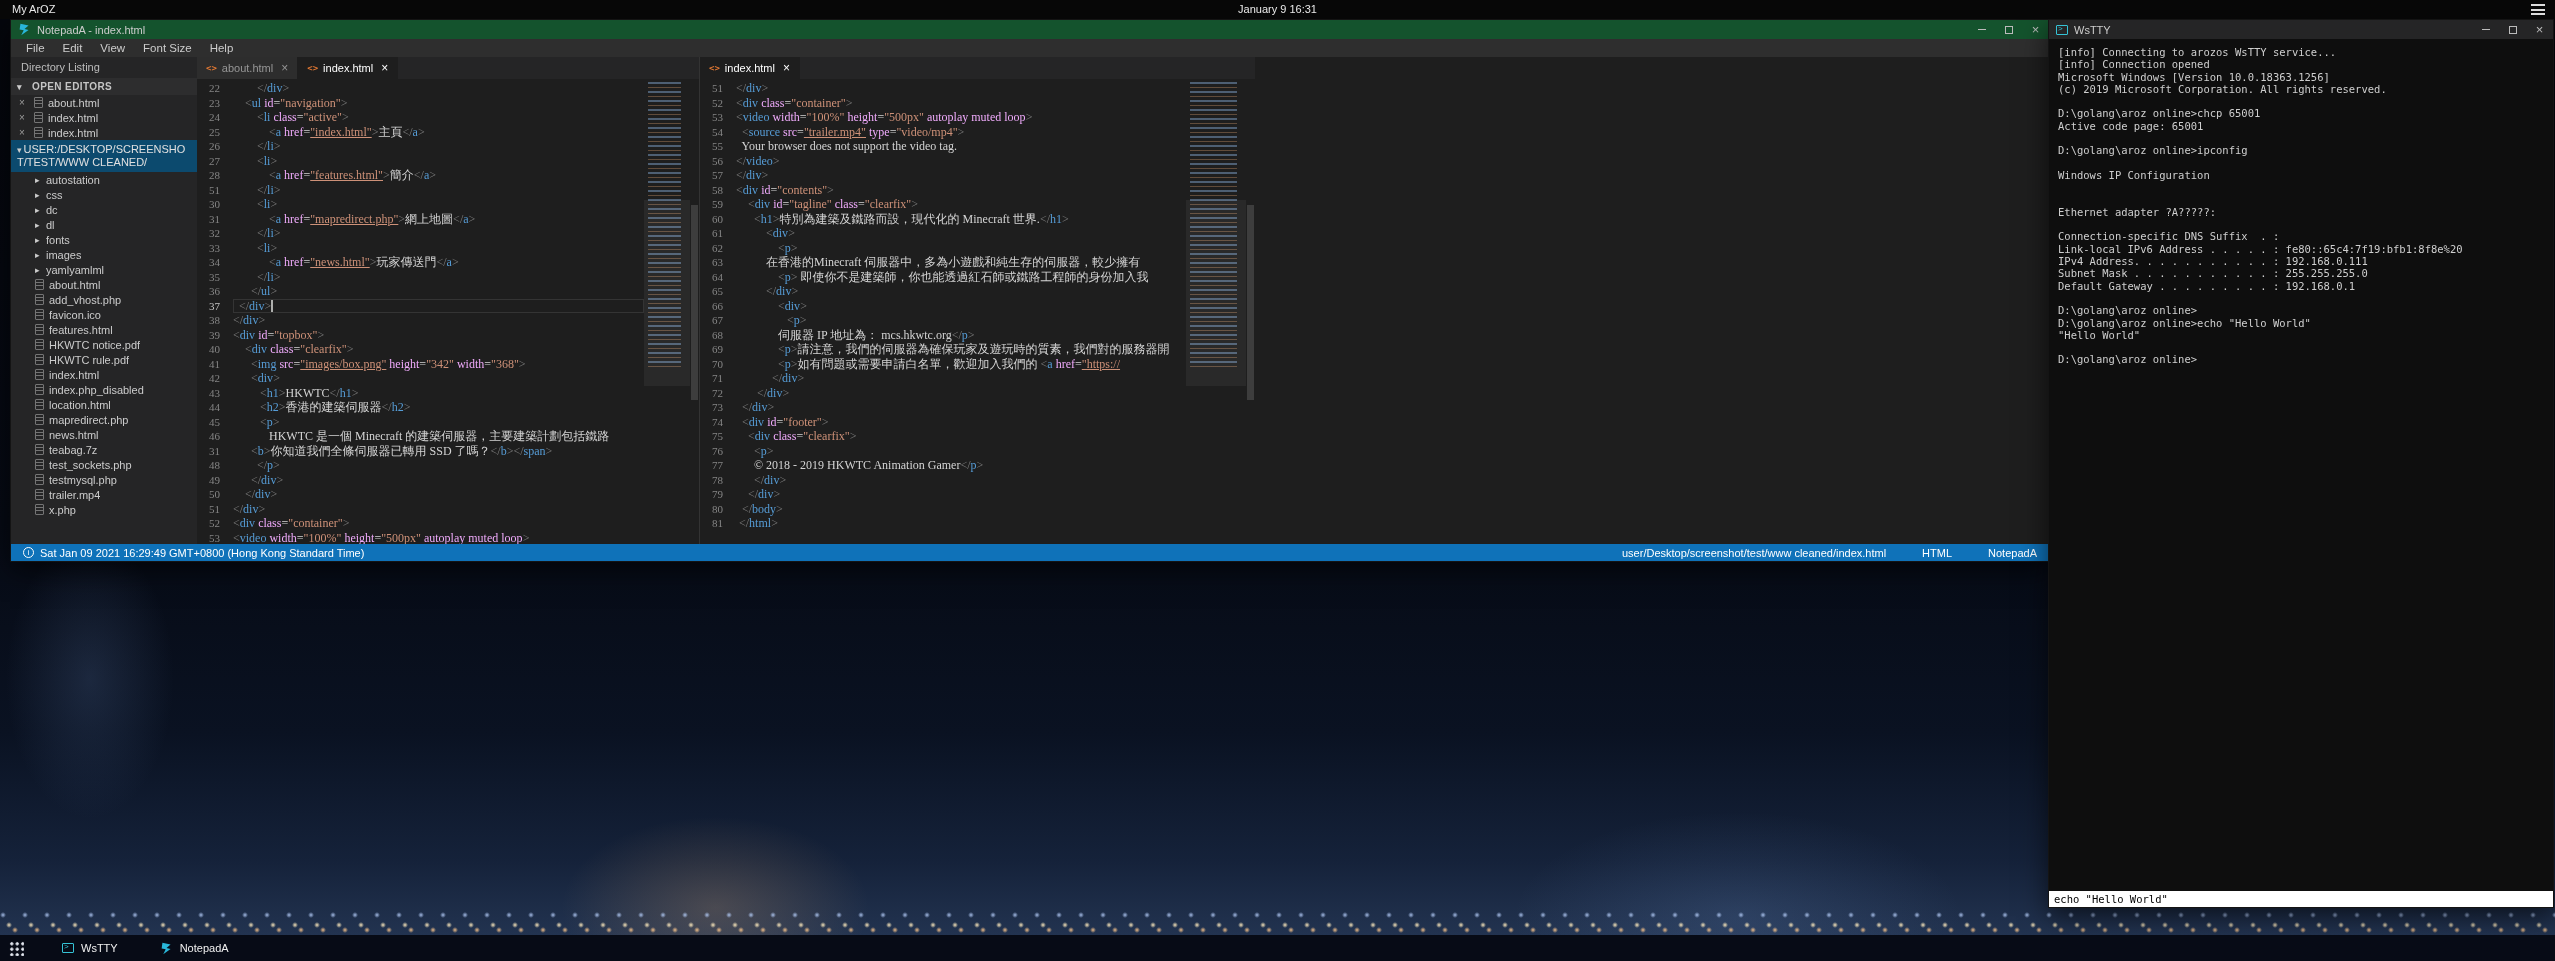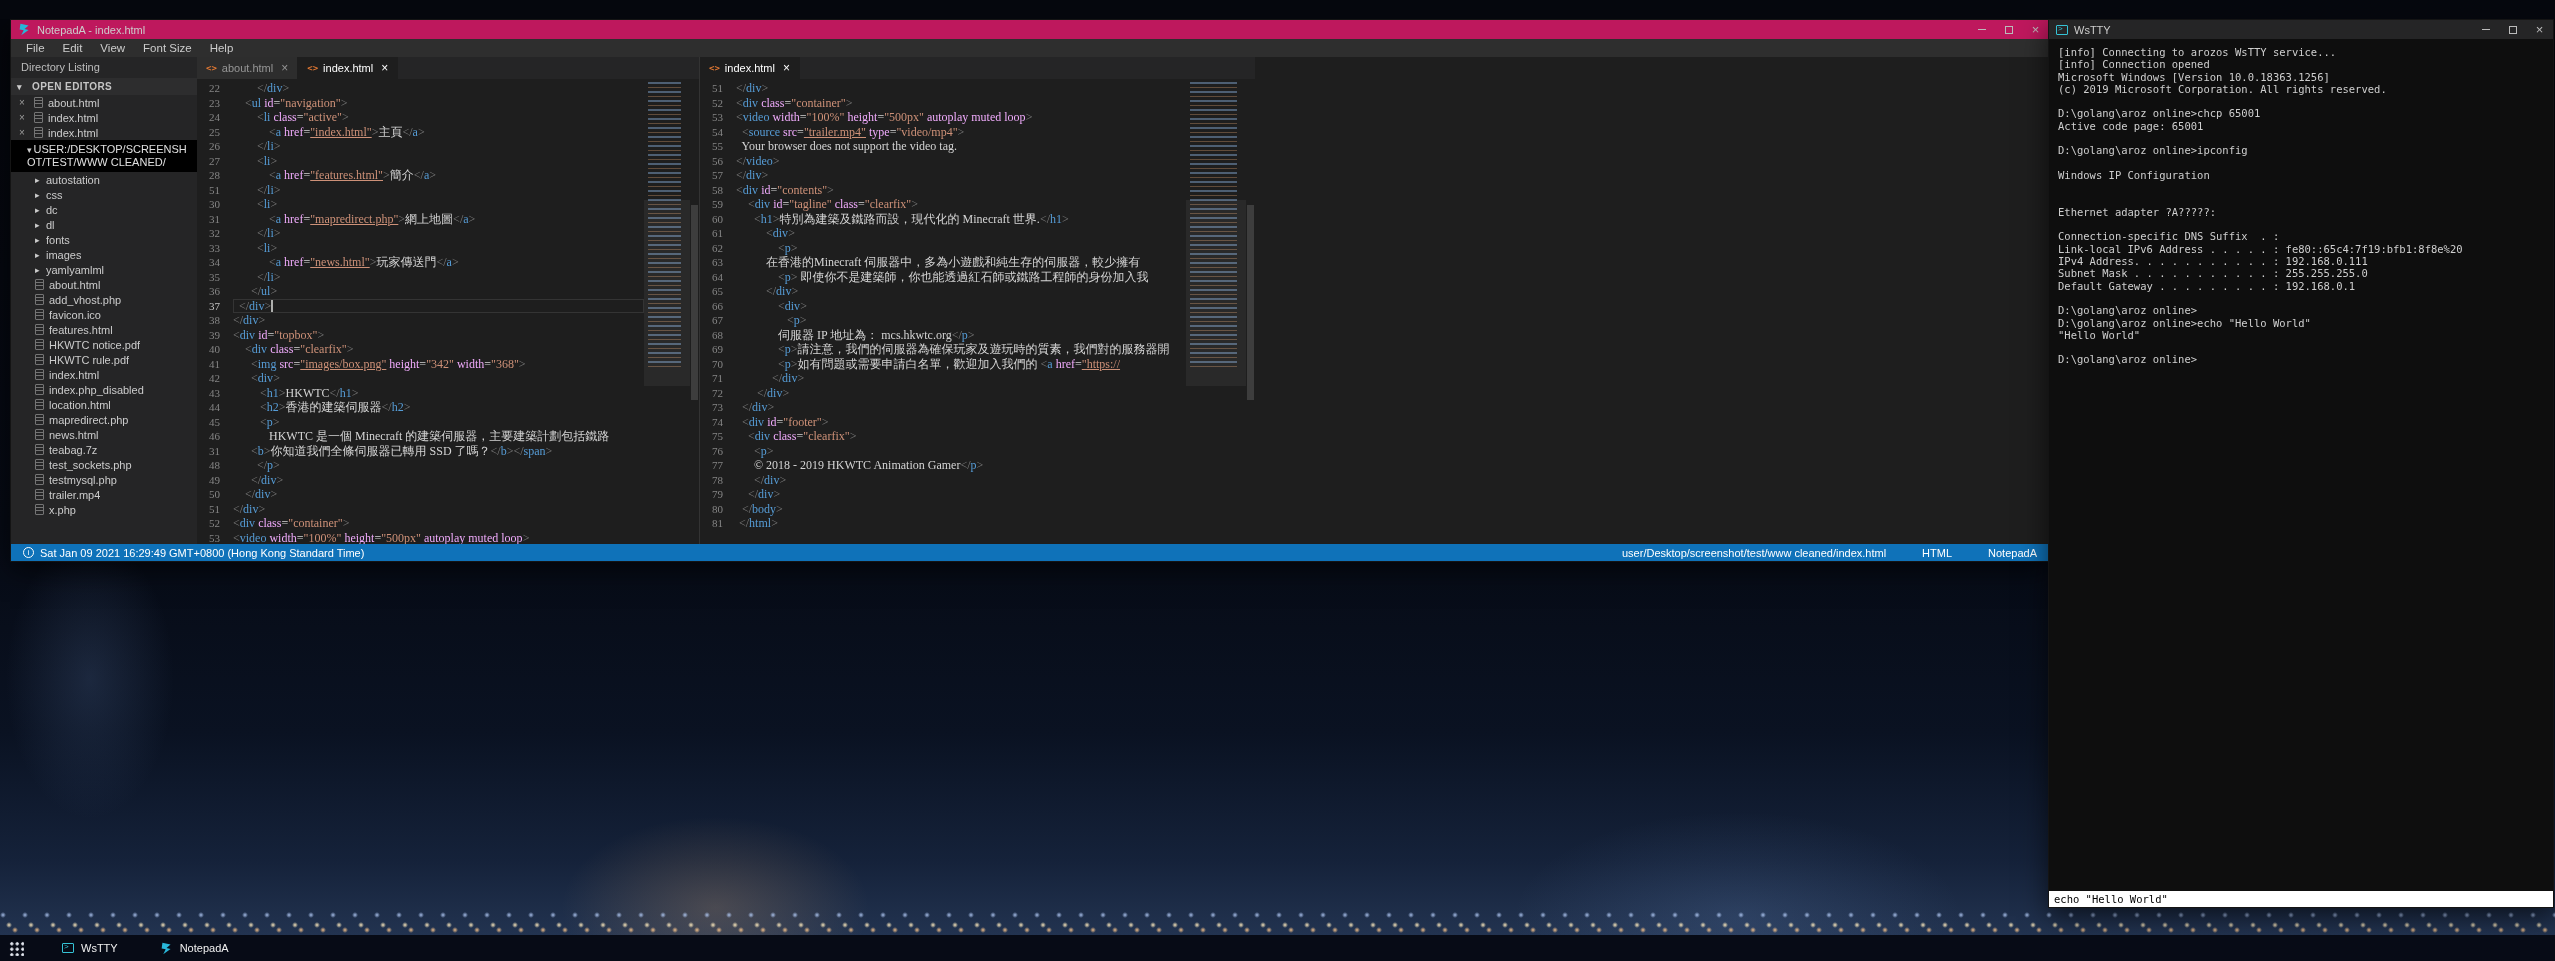--- a/index.html
+++ b/index.html
@@ -27,41 +27,41 @@
   .desktop .wall::after{content:"";position:absolute;left:0;right:0;bottom:0;height:42px;
     background-image:
       radial-gradient(circle 1.6px at 9px 32px, rgba(255,235,190,.95), transparent 3px),
       radial-gradient(circle 1.3px at 3px 22px, rgba(185,210,255,.85), transparent 3px),
       radial-gradient(circle 1.2px at 15px 37px, rgba(255,200,140,.9), transparent 3px);
     background-size:22px 42px;background-repeat:repeat-x}
 
   
   .win{position:absolute;background:#1e1e1e;border:1px solid #141414;
     box-shadow:0 8px 26px rgba(0,0,0,.6);display:flex;flex-direction:column}
-  .titlebar{height:19px;flex:none;background:#be185d;display:flex;align-items:center;
+  .titlebar{height:19px;flex:none;background:#14532d;display:flex;align-items:center;
     padding-left:7px;color:#cccccc;font-size:11px;gap:6px}
   .winbtns{margin-left:auto;display:flex;height:100%}
   .winbtn{width:27px;display:flex;align-items:center;justify-content:center;color:#bbb;cursor:pointer}
   .glyph-min{width:8px;height:1px;background:#bbb}
   .glyph-max{width:8px;height:8px;border:1px solid #bbb}
   .glyph-close{font-size:13px;line-height:13px}
 
   
   .notepad{left:10px;top:0;width:2040px;height:543px}
   .menubar{height:18px;flex:none;background:#2e2e2e;display:flex;align-items:center;
     color:#cccccc;font-size:11.5px;padding-left:6px}
   .menu-item{padding:0 9px;cursor:pointer}
   .np-body{flex:1;display:flex;min-height:0}
 
   
   .sidebar{width:186px;flex:none;background:#252526;color:#cccccc;font-size:11px;overflow:hidden}
   .sb-title{padding:4px 10px 5px;color:#bdbdbd}
   .sb-section{height:17px;display:flex;align-items:center;background:#2d2d2e;
     font-size:10px;font-weight:bold;color:#c5c5c5;padding-left:6px;gap:4px;letter-spacing:.4px}
-  .sb-workspace{background:#000000;padding:3px 8px 4px 16px;line-height:12px;color:#e0e0e0;
+  .sb-workspace{background:#0c4a6e;padding:3px 8px 4px 6px;line-height:12px;color:#e0e0e0;
     word-break:break-all;cursor:pointer}
   .sb-workspace .chev{margin-right:2px}
   .sb-row{height:15px;display:flex;align-items:center;padding-left:24px;cursor:pointer;white-space:nowrap}
   .oe-row{padding-left:8px}
   .oe-close{width:15px;color:#9a9a9a;font-size:10px;flex:none}
   .chev{width:11px;color:#cccccc;font-size:9px;flex:none}
   .file-ico{width:9px;height:11px;border:1px solid #8f8f8f;border-radius:1px;margin-right:5px;flex:none;
     background:linear-gradient(to bottom,transparent 2px,#8f8f8f 2px,#8f8f8f 3px,transparent 3px,transparent 5px,#8f8f8f 5px,#8f8f8f 6px,transparent 6px);opacity:.75}
   .sb-label{overflow:hidden;text-overflow:clip}
 
@@ -126,20 +126,29 @@
     background-image:radial-gradient(circle,#e3e8f0 1.4px,transparent 1.6px);
     background-size:5.5px 5.5px}
   .task-item{display:flex;align-items:center;gap:7px;cursor:pointer;padding:2px 4px}
   .np-logo{width:13px;height:13px;flex:none}
 </style>
 </head>
 <body>
 
 <div class="screen">
 
+  <div class="topbar">
+    <span class="sysname">My ArOZ</span>
+    <span class="clock">January 9 16:31</span>
+    <span class="hamburger">
+        <i></i>
+        <i></i>
+        <i></i>
+      </span>
+  </div>
 
   <div class="desktop">
     <div class="wall"></div>
 
     <section class="win notepad">
       <header class="titlebar">
         <svg class="np-logo" viewBox="0 0 16 16" width="13" height="13">
             <path d="M3 1 L13 3 L8 7.5 L13 8.5 L4 15 L7 9 L2 8 Z" fill="#29b6d8"></path>
           </svg>
         <span>NotepadA - index.html</span>

